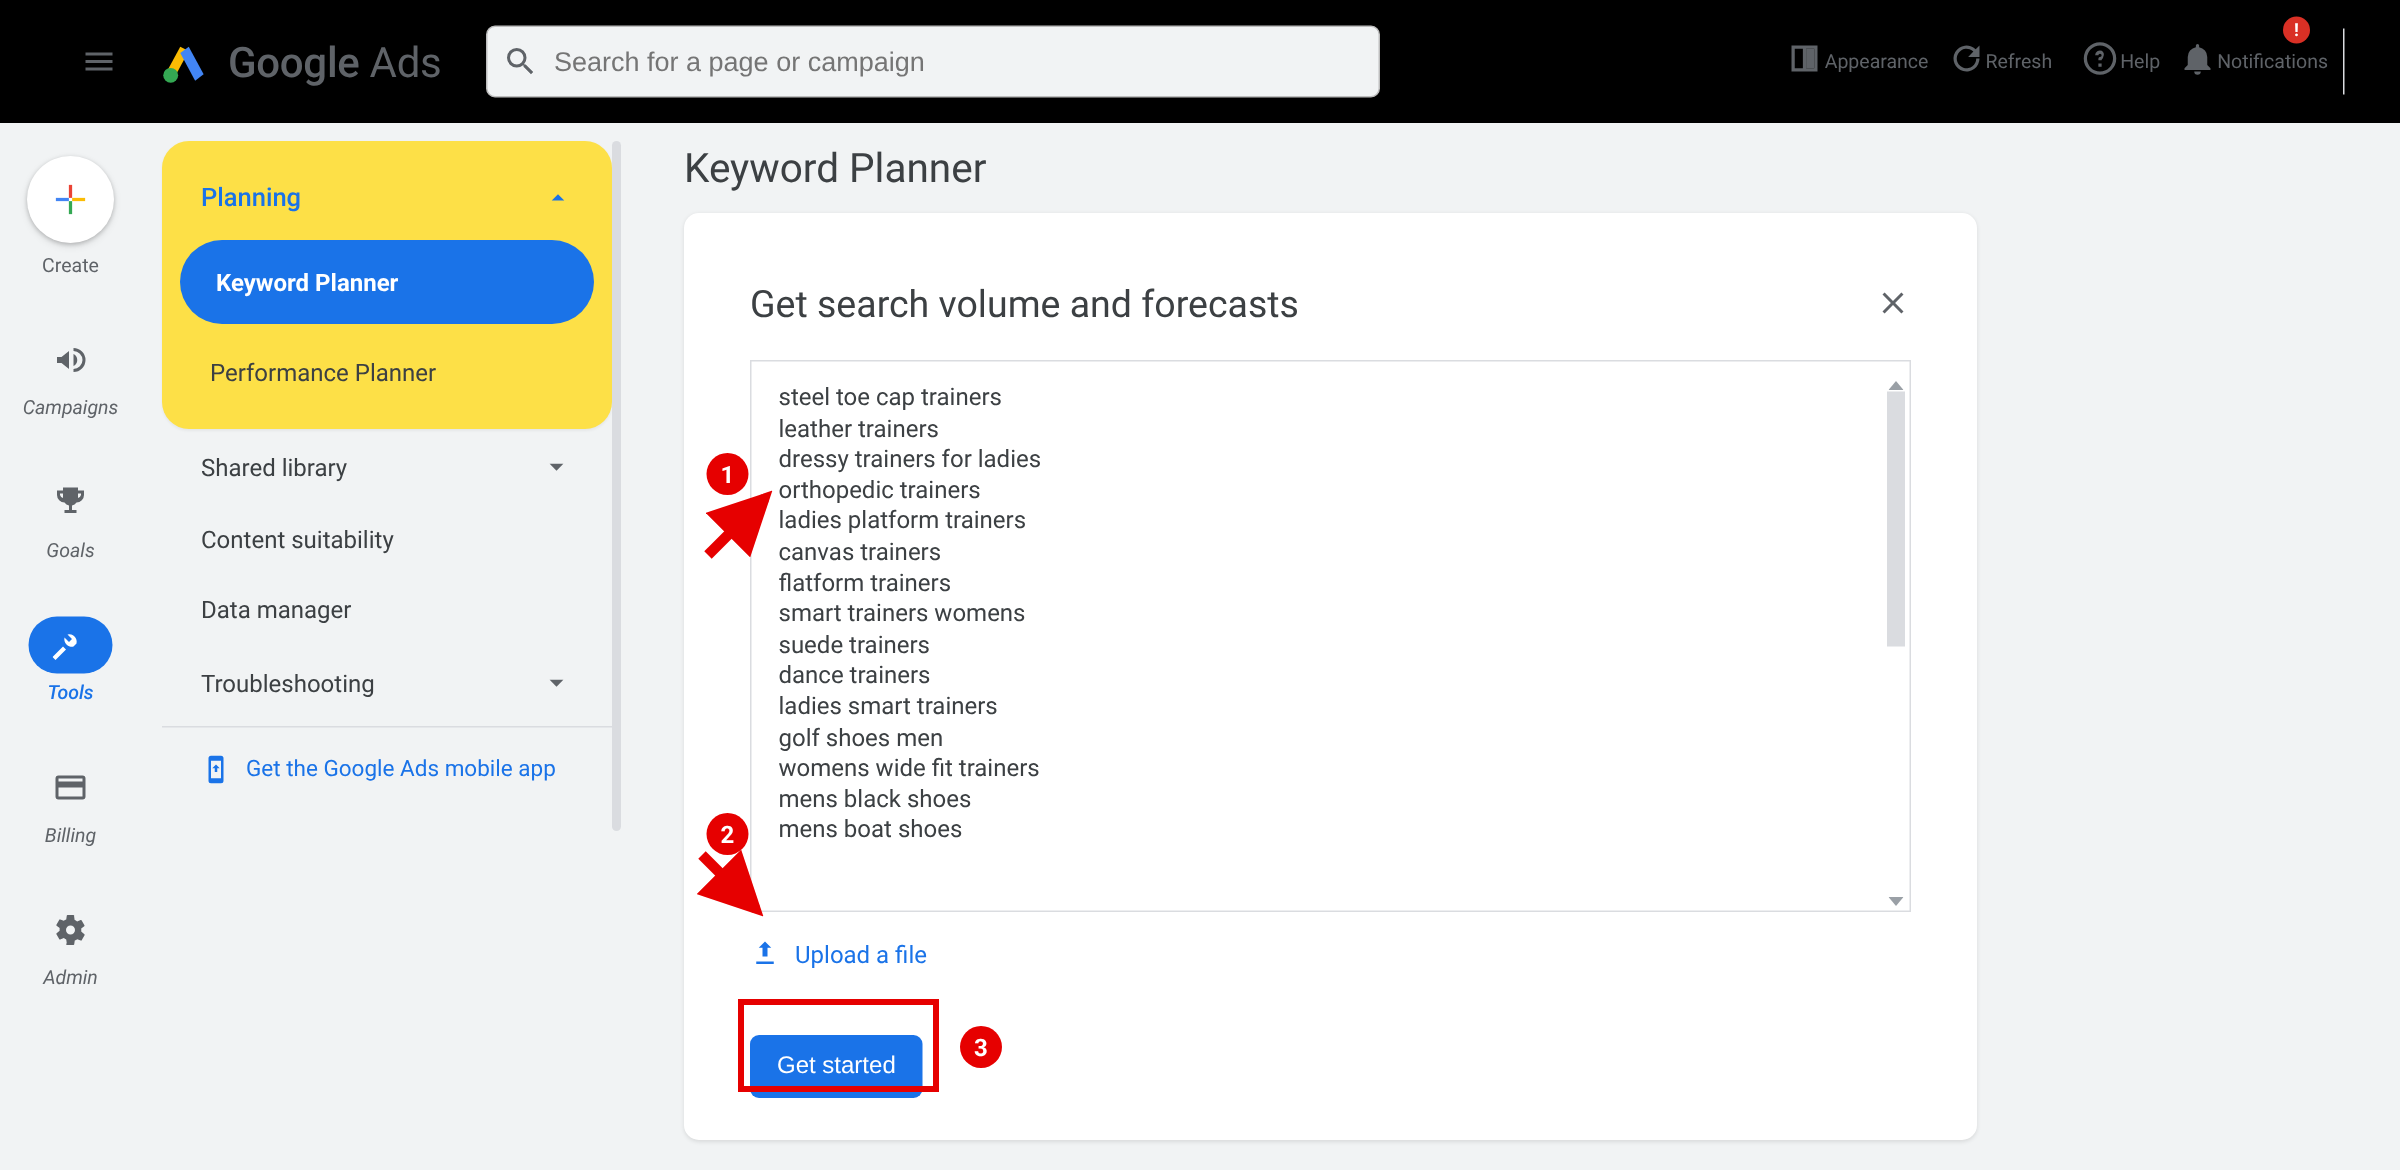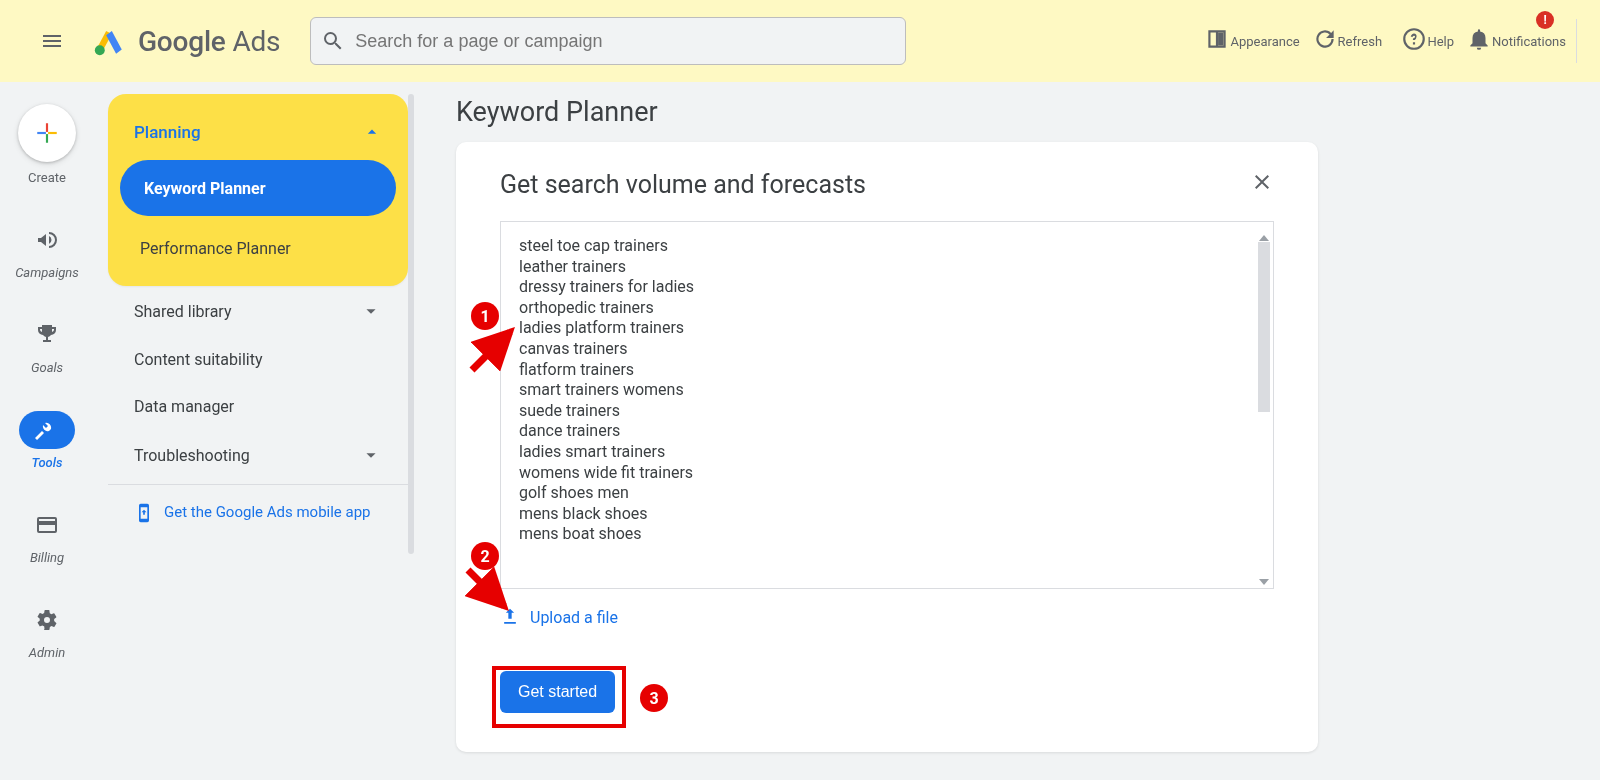--- a/index.html
+++ b/index.html
@@ -10,22 +10,22 @@
     width: 1600px;
     height: 780px;
     overflow: hidden;
     position: relative;
   }
   
   .header {
     display: flex;
     align-items: center;
     height: 82px;
-    padding: 0 10px;
-    background: #fef9c3;
+    padding: 0 24px;
+    background: #000000;
   }
   .menu-btn {
     width: 48px; height: 48px;
     display: flex; align-items: center; justify-content: center;
     margin-left: 18px;
     cursor: pointer;
   }
   .menu-btn svg { width: 24px; height: 24px; fill:#5f6368; }
   .logo-wrap {
     display: flex; align-items: center;
@@ -211,22 +211,23 @@
     left: 456px;
     top: 142px;
     width: 862px;
     min-height: 610px;
     background:#fff;
     border-radius: 10px;
     box-shadow: 0 1px 3px rgba(0,0,0,.1);
     padding: 28px 44px 28px 44px;
   }
   .modal-header {
-    display:flex;align-items:flex-start;
+    display:flex;align-items:center;
     margin-bottom: 22px;
+    margin-top: 19px;
   }
   .modal-title { font-size:25px;color:#3c4043;font-weight:400; }
   .modal-header .spacer{flex:1;}
   .close-x { cursor:pointer; }
   .close-x svg{width:24px;height:24px;fill:#5f6368;}
 
   .kw-box {
     border:1px solid #dadce0;
     height: 368px;
     position:relative;
@@ -469,22 +470,22 @@
         <div>leather trainers</div>
         <div>dressy trainers for ladies</div>
         <div>orthopedic trainers</div>
         <div>ladies platform trainers</div>
         <div>canvas trainers</div>
         <div>flatform trainers</div>
         <div>smart trainers womens</div>
         <div>suede trainers</div>
         <div>dance trainers</div>
         <div>ladies smart trainers</div>
+        <div>golf shoes men</div>
         <div>womens wide fit trainers</div>
-        <div>golf shoes men</div>
         <div>mens black shoes</div>
         <div>mens boat shoes</div>
       </div>
     <div class="fake-arrow-up">
       <svg viewBox="0 0 10 10" width="10" height="10">
           <path d="M0 8 L5 2 L10 8 Z" fill="#9aa0a6"></path>
         </svg>
     </div>
     <div class="fake-scroll"></div>
     <div class="fake-arrow-down">

